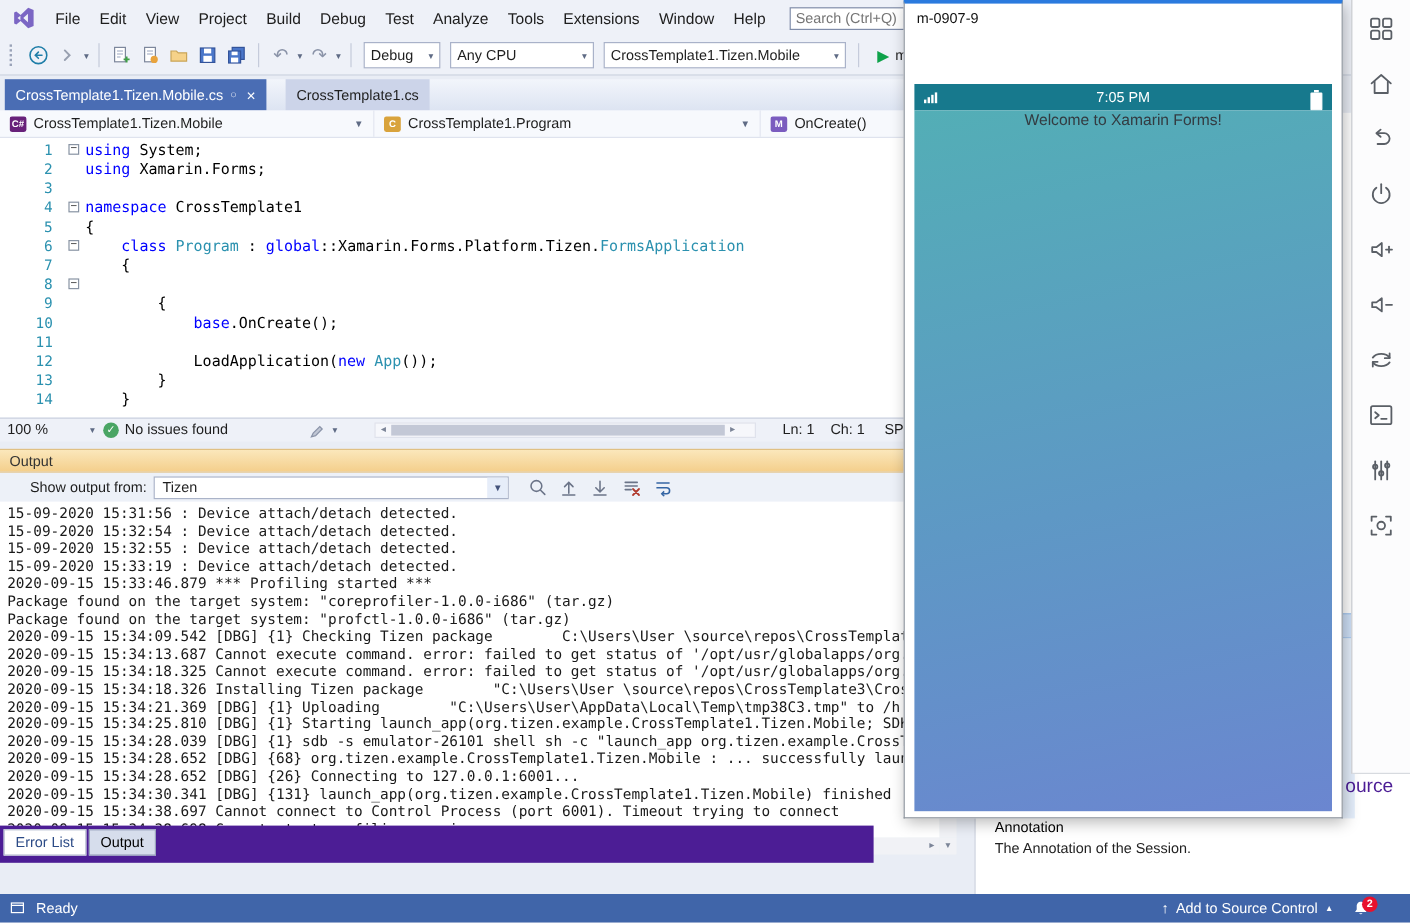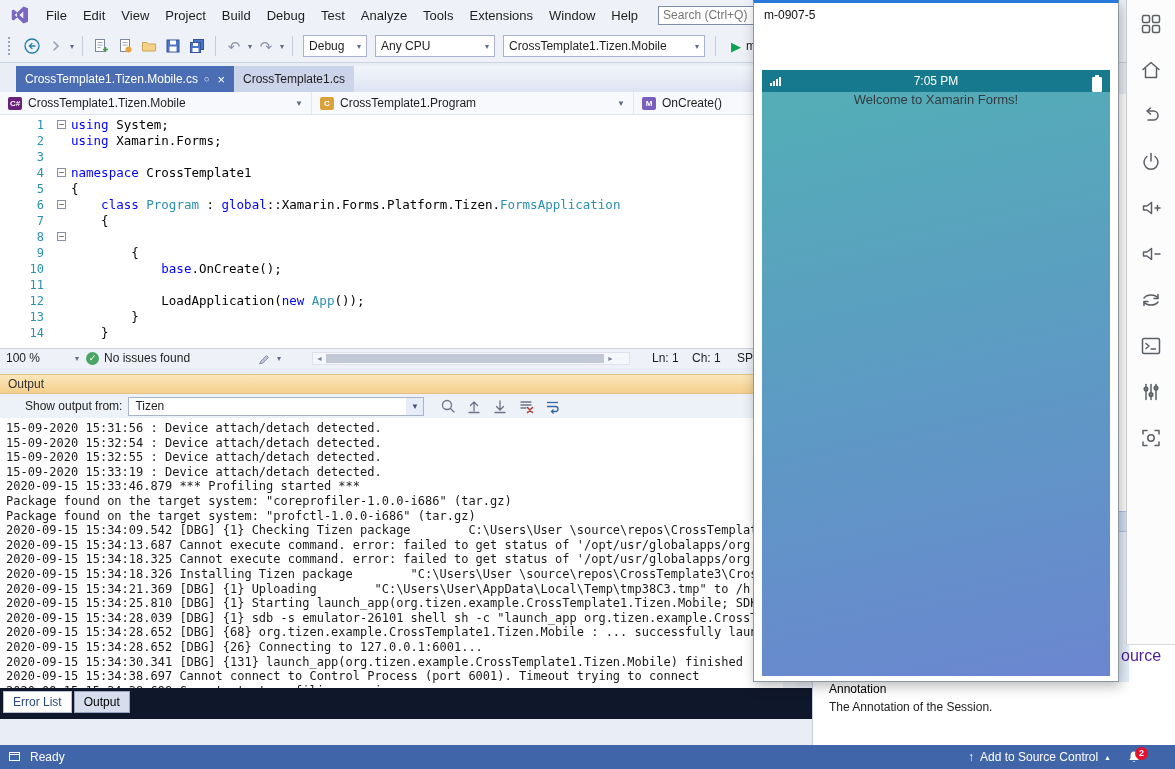--- a/index.html
+++ b/index.html
@@ -22,21 +22,21 @@
   .glyph{font-size:15px;color:#8a93a8;line-height:1;}
   .combo{height:22px;background:#fff;border:1px solid #a9b2c9;display:flex;align-items:center;justify-content:space-between;font-size:12px;padding:0 5px;box-sizing:border-box;margin:0 3px;}
   .combo .caret{font-size:8px;color:#5f6b85;margin-left:8px;}
   #combo-config{width:64px;}
   #combo-platform{width:120px;}
   #combo-startup{width:202px;}
   .run-btn{display:flex;align-items:center;margin-left:8px;font-size:12px;gap:5px;white-space:nowrap;}
   .play{color:#0ea24a;font-size:13px;}
 
   
-  .doc-tabs{position:absolute;top:66px;left:16px;width:812px;height:26px;background:linear-gradient(#f2f5fb,#dde4f2);display:flex;align-items:center;gap:0;}
+  .doc-tabs{position:absolute;top:66px;left:4px;width:812px;height:26px;background:linear-gradient(#f2f5fb,#dde4f2);display:flex;align-items:center;gap:16px;}
   .doc-tab{height:26px;display:flex;align-items:center;padding:0 9px;font-size:12px;background:#ccd4e9;color:#1e1e1e;gap:6px;white-space:nowrap;}
   .doc-tab.active{background:#4a6db4;color:#fff;}
   .tab-pin{font-size:9px;opacity:.9;}
   .tab-close{font-size:13px;margin-left:2px;}
 
   
   .navbar{position:absolute;top:92px;left:0;width:812px;height:23px;background:#f7f9fd;border-bottom:1px solid #dfe3ee;display:flex;box-sizing:border-box;}
   .nav-combo{display:flex;align-items:center;font-size:12px;gap:6px;padding:0 8px;border-right:1px solid #e3e7f0;justify-content:space-between;box-sizing:border-box;}
   #nav-project{width:312px;}
   #nav-type{width:322px;}
@@ -78,21 +78,21 @@
   .out-log{width:783px;height:280px;background:#fff;overflow:hidden;padding:3px 0 0 6px;box-sizing:border-box;}
   .log-line{font-family:"DejaVu Sans Mono",monospace;font-size:12px;height:14.6px;line-height:14.6px;white-space:pre;color:#1a1a1a;}
   .vscroll{width:14px;height:280px;background:#f1f2f6;position:relative;}
   .vthumb{position:absolute;top:2px;left:2px;width:10px;height:200px;background:#cdd1dc;}
   .hrow{display:flex;height:14px;}
   .hscroll{width:783px;height:14px;background:#f1f2f6;display:flex;align-items:center;}
   .hthumb{height:10px;width:370px;background:#cdd1dc;flex:none;margin-left:2px;}
   .vcorner{width:14px;height:14px;background:#f1f2f6;font-size:7px;color:#7c8598;display:flex;align-items:center;justify-content:center;}
 
   
-  .bottom-tabs{position:absolute;top:688px;left:0;width:812px;height:31px;background:#0f172a;display:flex;align-items:flex-start;padding:3px 0 0 3px;gap:2px;box-sizing:border-box;}
+  .bottom-tabs{position:absolute;top:688px;left:0;width:728px;height:31px;background:#4c1d95;display:flex;align-items:flex-start;padding:3px 0 0 3px;gap:2px;box-sizing:border-box;}
   .tool-tab{height:20px;display:flex;align-items:center;padding:0 9px;font-size:12px;border:1px solid #b9c0d2;background:#fff;color:#2b4a86;white-space:nowrap;}
   .tool-tab.active{background:#d6ddec;color:#000;border-color:#9aa4bd;}
 
   
   .statusbar{position:absolute;top:745px;left:0;width:1175px;height:24px;background:#4065a9;color:#fff;display:flex;align-items:center;font-size:12px;padding:0 8px;box-sizing:border-box;gap:8px;z-index:12;}
   .sb-right{margin-left:auto;display:flex;align-items:center;gap:6px;margin-right:26px;}
   .sb-caret{font-size:7px;}
   .bell-wrap{position:relative;display:flex;align-items:center;margin-left:10px;}
   .badge{position:absolute;left:8px;top:-3px;min-width:13px;height:13px;border-radius:7px;background:#e8112d;color:#fff;font-size:9px;font-weight:bold;display:flex;align-items:center;justify-content:center;padding:0 2px;box-sizing:border-box;}
 
@@ -485,21 +485,21 @@
     <div class="bh-scroll"></div>
     <div class="bh-partial">ource</div>
     <div class="bh-annot">
       <div class="t">Annotation</div>
       <div class="s">The Annotation of the Session.</div>
     </div>
   </div>
 
   <div class="emu">
     <div class="emu-titlebar">
-      <span>m-0907-5</span>
+      <span>m-0907-9</span>
     </div>
     <div class="phone">
       <div class="phone-status">
         <span class="signal">
           <i style="height:3px;"></i>
             <i style="height:5px;"></i>
             <i style="height:7px;"></i>
             <i style="height:9px;"></i>
         </span>
         <span class="ptime">7:05 PM</span>

